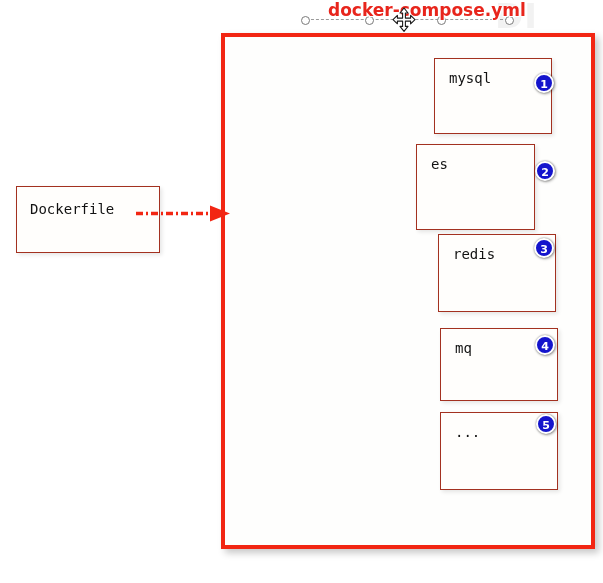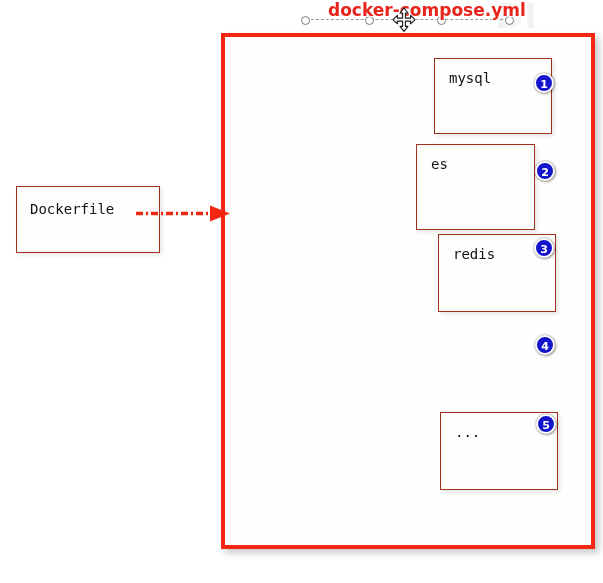--- a/index.html
+++ b/index.html
@@ -193,20 +193,23 @@
   <div class="node svc-es">
     <span class="node-label">es</span>
   </div>
   <div class="badge b2">2</div>
 
   <div class="node svc-redis">
     <span class="node-label">redis</span>
   </div>
   <div class="badge b3">3</div>
 
+  <div class="node svc-mq">
+    <span class="node-label">mq</span>
+  </div>
   <div class="badge b4">4</div>
 
   <div class="node svc-etc">
     <span class="node-label">...</span>
   </div>
   <div class="badge b5">5</div>
 
 </div>
 
 </body></html>

